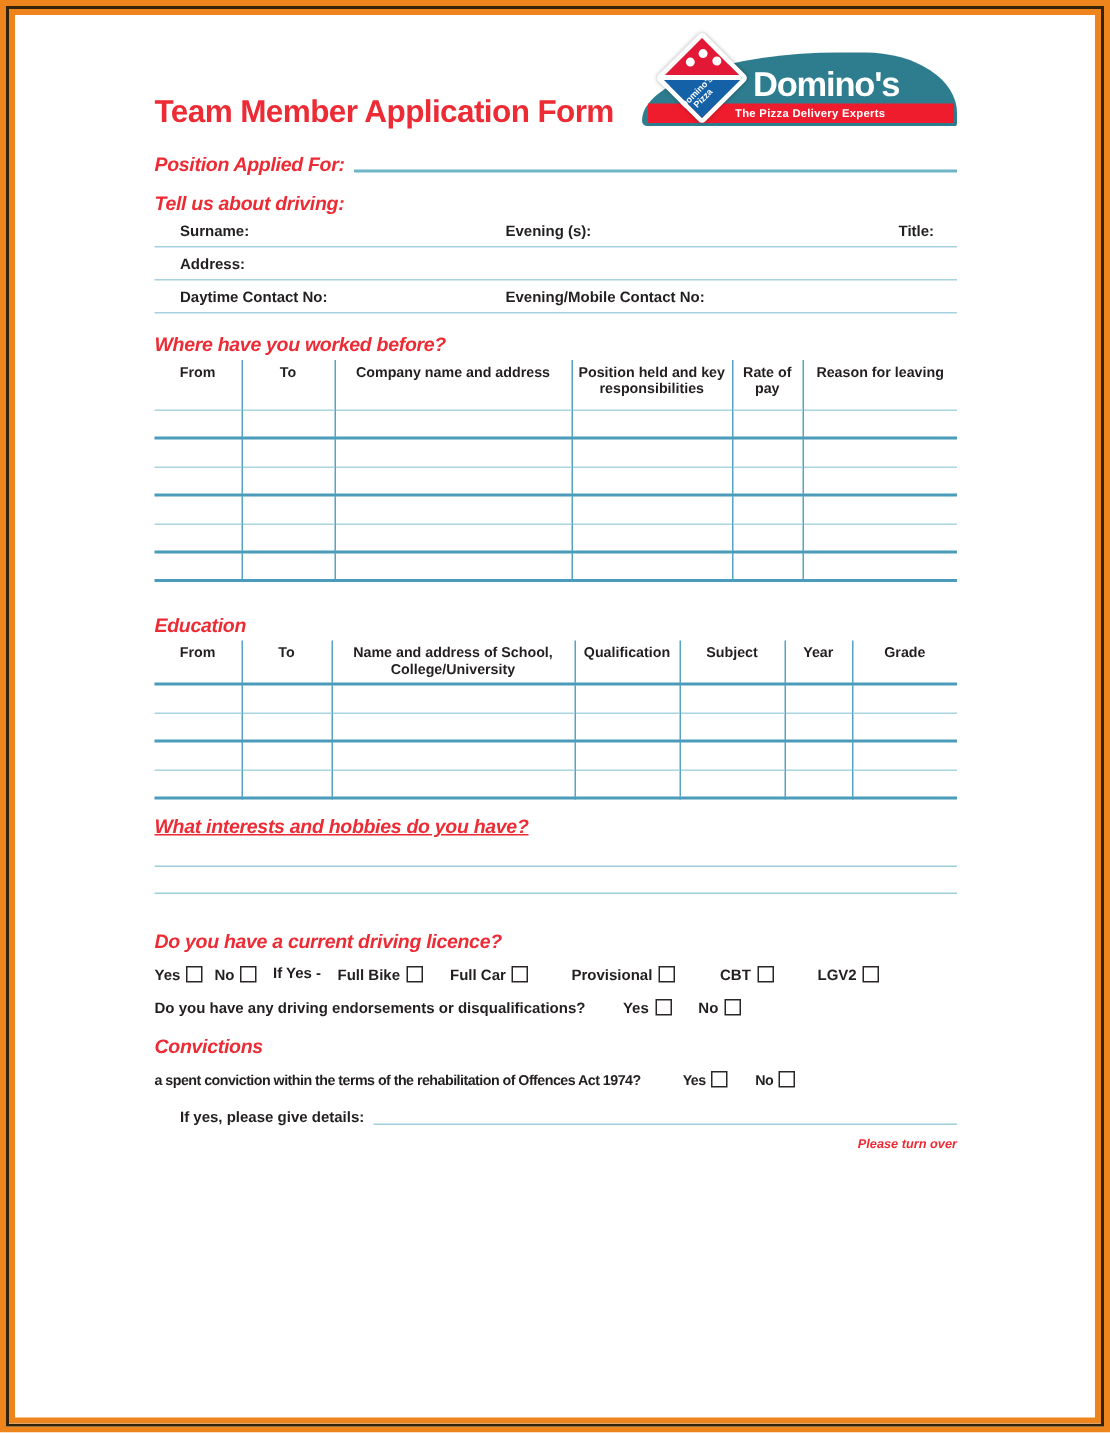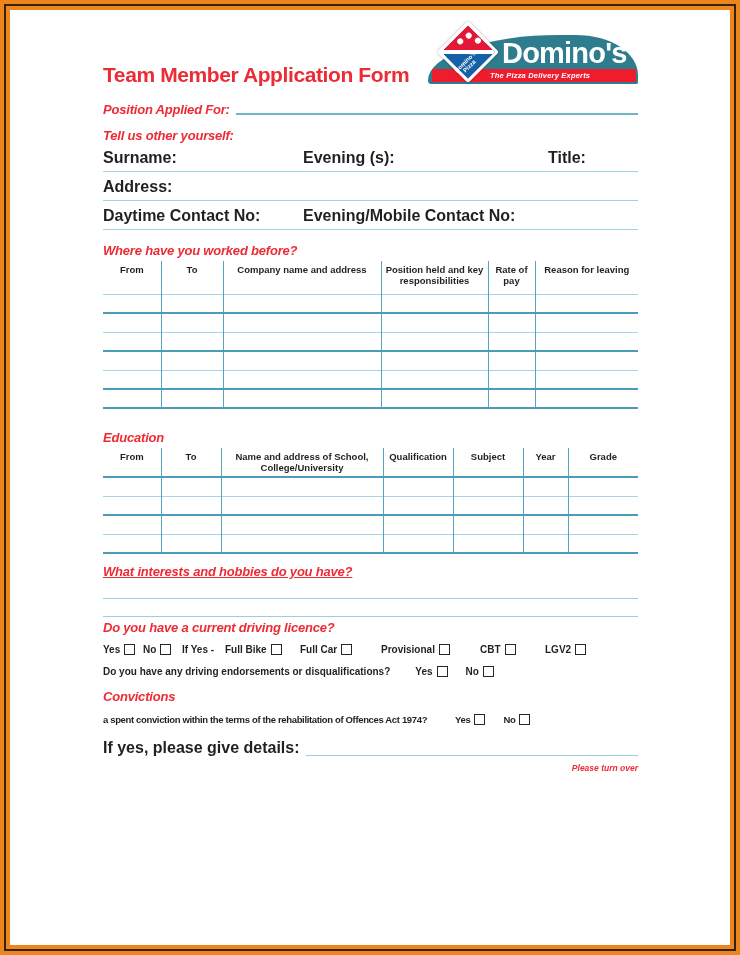--- a/index.html
+++ b/index.html
@@ -16,36 +16,36 @@
   
   .hdr { display: flex; justify-content: space-between; align-items: flex-end; height: 64px; }
   .form-title { color: #ed2b35; font-size: 21px; font-weight: 700; letter-spacing: -0.4px; margin-top: 13px; }
 
   .logo { position: relative; width: 220px; height: 62px; flex: 0 0 auto; }
   .dome { position: absolute; left: 10px; right: 0; bottom: 3px; height: 49px; background: #2e7d8e;
           border-top-left-radius: 150px 52px; border-top-right-radius: 70px 46px;
           border-bottom-left-radius: 4px; border-bottom-right-radius: 2px; }
   .redbar { position: absolute; left: 14px; right: 2px; bottom: 5px; height: 13px; background: #ee1c2d;
             display: flex; align-items: center; }
-  .tagline { color: #fff; font-style: italic; font-weight: 700; font-size: 7.5px; margin-left: 58px; letter-spacing: 0.2px; }
-  .wordmark { position: absolute; left: 84px; bottom: 17px; color: #fff; font-weight: 700; font-size: 29px; letter-spacing: -0.8px; }
+  .tagline { color: #fff; font-weight: 700; font-size: 7.5px; margin-left: 58px; letter-spacing: 0.2px; }
+  .wordmark { position: absolute; left: 84px; bottom: 17px; color: #fff; font-weight: 700; font-size: 23px; letter-spacing: -0.8px; }
   .tile { position: absolute; left: 28px; top: 5px; width: 44px; height: 44px; transform: rotate(45deg);
           border: 3px solid #fff; border-radius: 3px;
           background: linear-gradient(to bottom right, #e31837 0 46%, #ffffff 46% 53%, #1561a8 53% 100%);
           box-shadow: 0 0 3px rgba(0,0,0,.35); }
   .dot { position: absolute; width: 6px; height: 6px; border-radius: 50%; background: #fff; }
   .dot1 { left: 5px;  top: 4px; }
   .dot2 { left: 15px; top: 1px; }
   .dot3 { left: 3px;  top: 14px; }
   .tiletext { position: absolute; right: -4px; bottom: 4px; width: 30px; transform: rotate(-90deg);
               color: #fff; font-size: 6px; font-weight: 700; line-height: 6px; text-align: center; }
 
   
   .sechead { color: #ed2b35; font-size: 13px; font-weight: 700; font-style: italic; letter-spacing: -0.2px; }
-  .lbl { color: #231f20; font-size: 16px; font-weight: 700; }
+  .lbl { color: #231f20; font-size: 10px; font-weight: 700; margin-left: 17px; }
 
   .pos-row { display: flex; align-items: flex-end; margin-top: 15px; }
   .pos-line { flex: 1; border-bottom: 2px solid #6fb5c6; margin-left: 6px; margin-bottom: 2px; }
 
   .tellus { margin-top: 11px; }
 
   .frow { display: flex; border-bottom: 1px solid #a5d2de; padding: 6px 0 4px 0; }
   .fw200 { width: 200px; } .fw245 { width: 245px; } .fgrow { flex: 1; }
 
   
@@ -107,21 +107,21 @@
         <span class="tiletext">Domino's Pizza</span>
       </div>
     </div>
   </div>
 
   <div class="pos-row">
     <span class="sechead">Position Applied For:</span>
     <span class="pos-line"></span>
   </div>
 
-  <div class="sechead tellus">Tell us other yourself:</div>
+  <div class="sechead tellus">Tell us about driving:</div>
   <div class="frow">
     <span class="lbl fw200">Surname:</span>
     <span class="lbl fw245">Evening (s):</span>
     <span class="lbl fgrow">Title:</span>
   </div>
   <div class="frow">
     <span class="lbl fgrow">Address:</span>
   </div>
   <div class="frow">
     <span class="lbl fw200">Daytime Contact No:</span>
@@ -259,21 +259,21 @@
                 <td></td>
                 <td></td>
               </tr>
             </tbody>
   </table>
 
   <div class="sechead gap17">What interests and hobbies do you have?</div>
   <div class="write-line"></div>
   <div class="write-line"></div>
 
-  <div class="sechead" style="margin-top:3px">Do you have a current driving licence?</div>
+  <div class="sechead" style="margin-top:24px">Do you have a current driving licence?</div>
   <div class="cbrow">
     <span class="cbitem" style="left:0"><span>Yes</span><span class="cb"></span></span>
     <span class="cbitem" style="left:40px"><span>No</span><span class="cb"></span></span>
     <span class="cbitem" style="left:79px">If Yes -</span>
     <span class="cbitem" style="left:122px"><span>Full Bike</span><span class="cb"></span></span>
     <span class="cbitem" style="left:197px"><span>Full Car</span><span class="cb"></span></span>
     <span class="cbitem" style="left:278px"><span>Provisional</span><span class="cb"></span></span>
     <span class="cbitem" style="left:377px"><span>CBT</span><span class="cb"></span></span>
     <span class="cbitem" style="left:442px"><span>LGV2</span><span class="cb"></span></span>
   </div>

